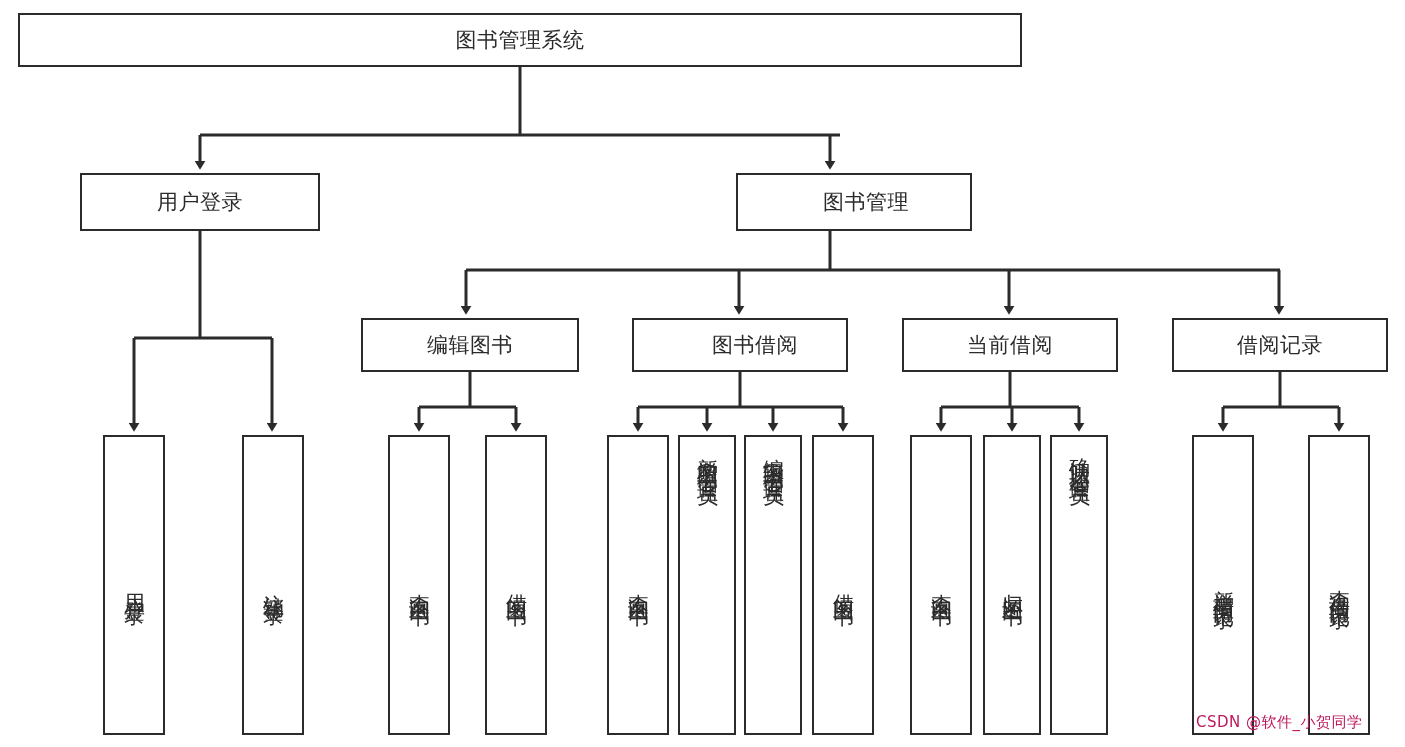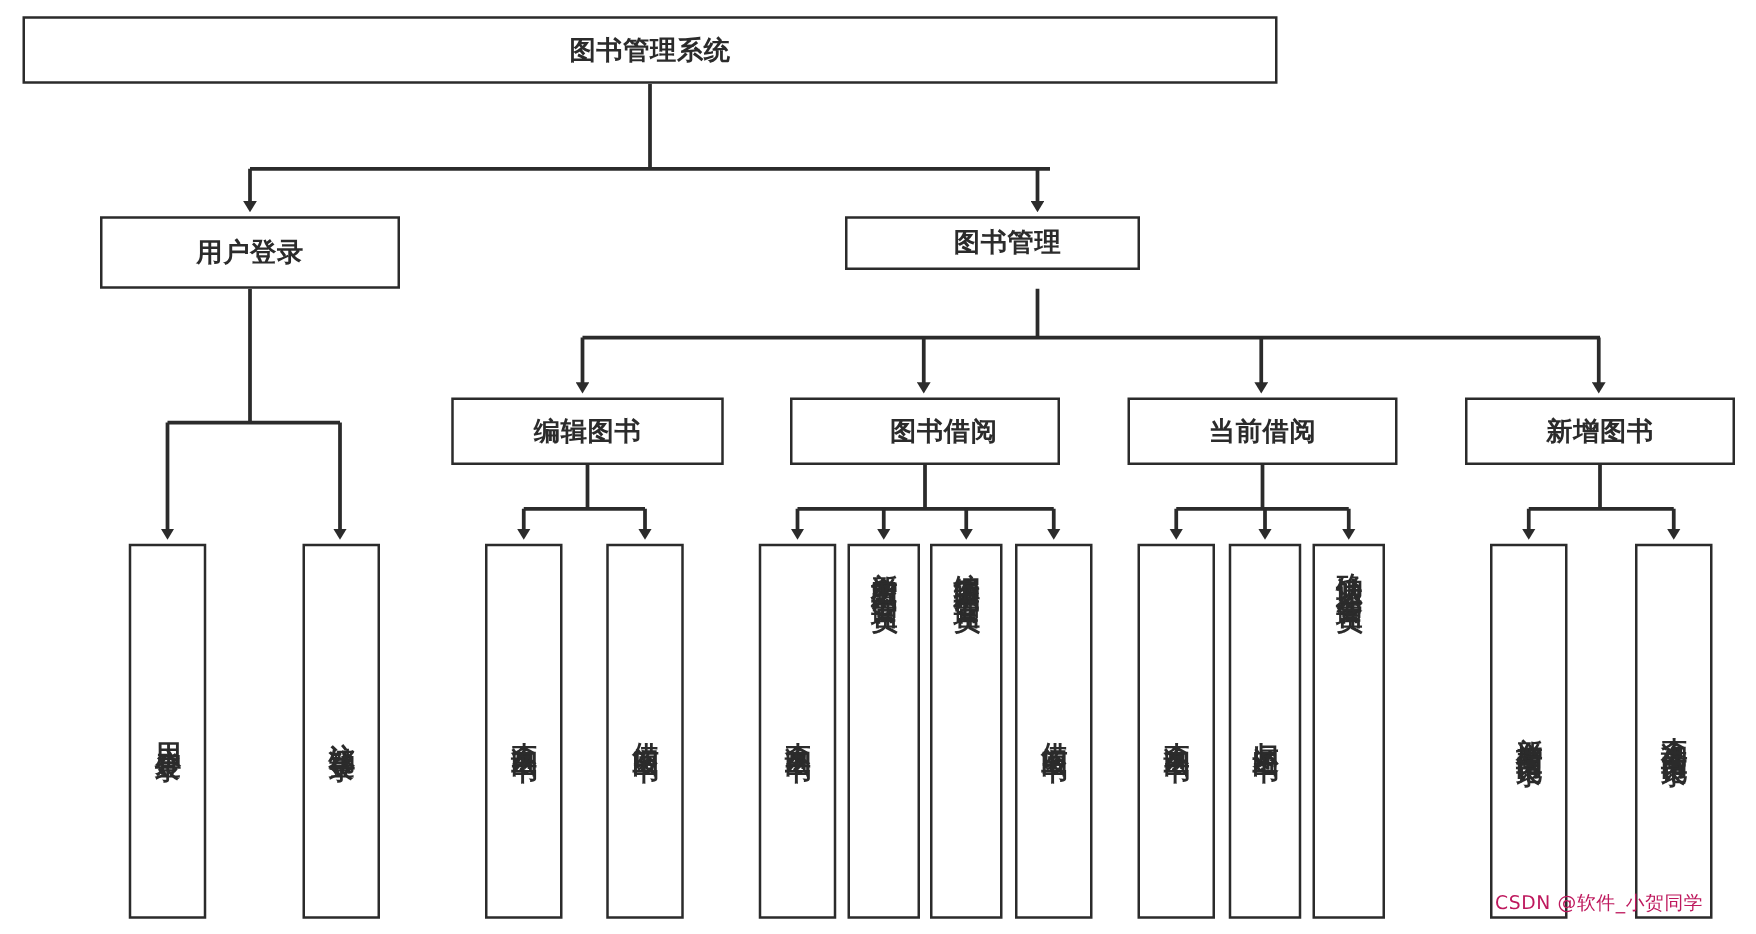--- a/index.html
+++ b/index.html
@@ -29,21 +29,20 @@
   }
   .node {
     position: absolute;
     box-sizing: border-box;
     background: #ffffff;
     border: 2px solid #2b2b2b;
     display: flex;
     align-items: center;
     justify-content: center;
     z-index: 2;
-    font-weight: bold;
   }
   .node .node-label {
     color: #2b2b2b;
     line-height: 1.18;
     text-align: center;
     white-space: nowrap;
   }
   .node.horizontal .node-label {
     font-size: 21px;
     letter-spacing: 0.5px;
@@ -148,35 +147,35 @@
     </g>
   </svg>
 
   <div class="node root horizontal" style="left:18px; top:13px; width:1004px; height:54px;">
     <span class="node-label">图书管理系统</span>
   </div>
 
   <div class="node horizontal" style="left:80px; top:173px; width:240px; height:58px;">
     <span class="node-label">用户登录</span>
   </div>
-  <div class="node horizontal" style="left:676px; top:173px; width:236px; height:43px;padding-left:24px;">
+  <div class="node horizontal" style="left:736px; top:173px; width:236px; height:58px;padding-left:24px;">
     <span class="node-label">图书管理</span>
   </div>
 
   <div class="node horizontal" style="left:361px; top:318px; width:218px; height:54px;">
     <span class="node-label">编辑图书</span>
   </div>
   <div class="node horizontal" style="left:632px; top:318px; width:216px; height:54px;padding-left:30px;">
     <span class="node-label">图书借阅</span>
   </div>
   <div class="node horizontal" style="left:902px; top:318px; width:216px; height:54px;align-items:center;">
     <span class="node-label">当前借阅</span>
   </div>
   <div class="node horizontal" style="left:1172px; top:318px; width:216px; height:54px;">
-    <span class="node-label">新增图书</span>
+    <span class="node-label">借阅记录</span>
   </div>
 
   <div class="node vertical pad-mid" style="left:103px; top:435px; width:62px; height:300px;">
     <span class="node-label">用户登录</span>
   </div>
   <div class="node vertical pad-mid" style="left:242px; top:435px; width:62px; height:300px;">
     <span class="node-label">注销登录</span>
   </div>
 
   <div class="node vertical pad-mid" style="left:388px; top:435px; width:62px; height:300px;">

